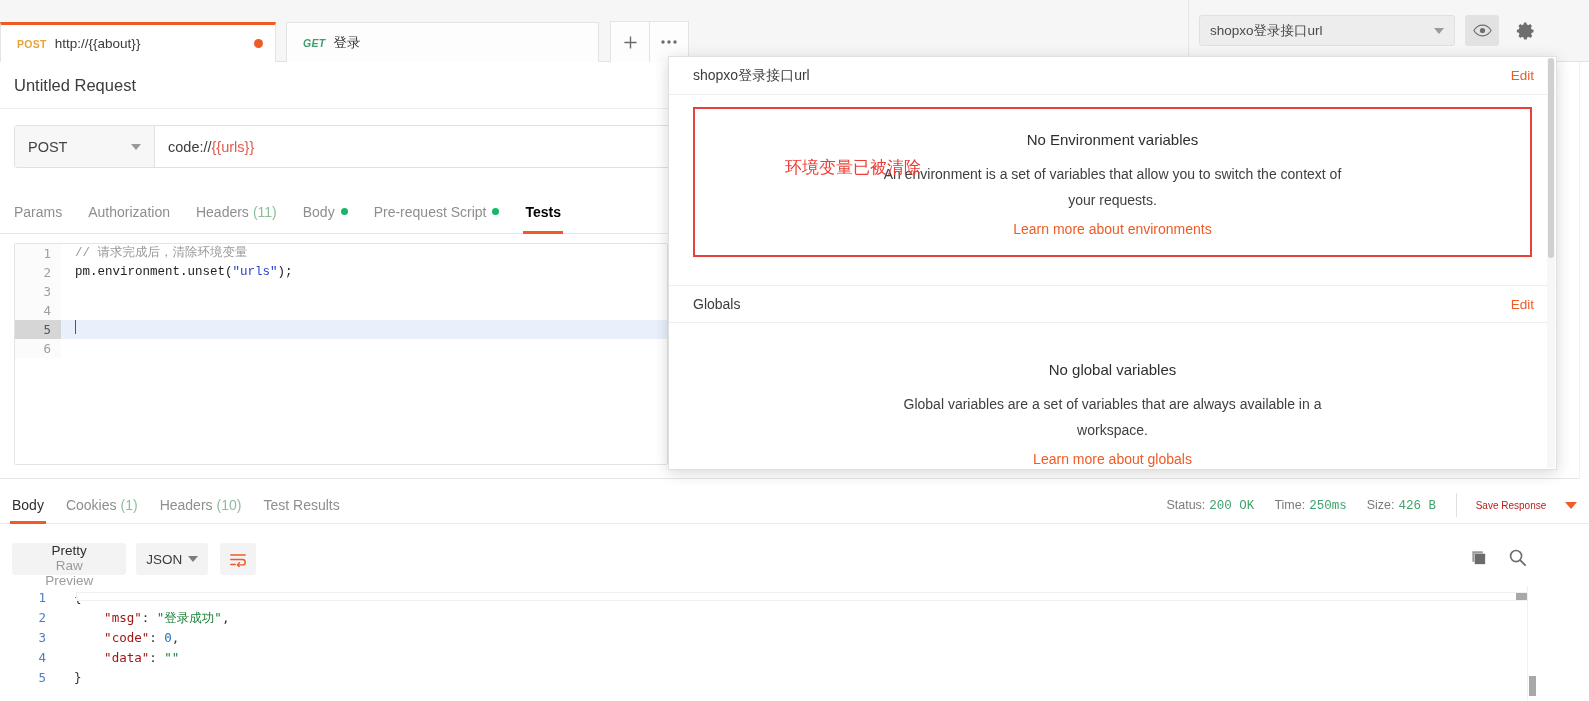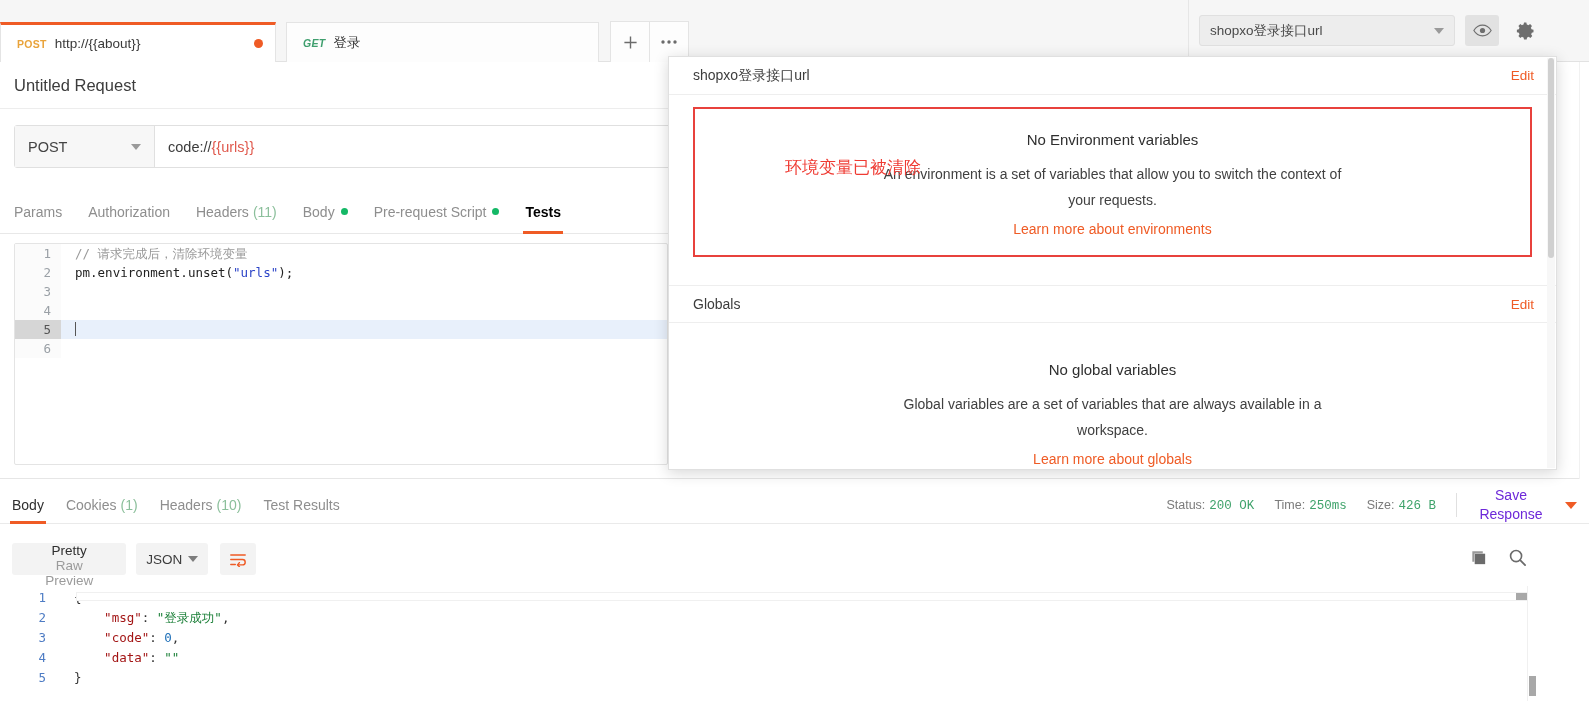--- a/index.html
+++ b/index.html
@@ -254,21 +254,21 @@
     width: 46px;
     flex: 0 0 46px;
     text-align: right;
     padding-right: 10px;
     box-sizing: border-box;
     color: #9aa0a6;
     background: #fbfbfb;
     user-select: none;
   }
   .code-line.hl .gutter { background: #d6d6d6; color: #555; }
-  .code-text { padding-left: 14px; white-space: pre; color: #222; }
+  .code-text { padding-left: 14px; white-space: pre; color: #222; font-family: Liberation Mono, monospace; }
   .cm-comment { color: #999; }
   .cm-string  { color: #2b43c7; }
   .cm-punct   { color: #222; }
   .caret-bar {
     display: inline-block;
     width: 1px;
     height: 14px;
     background: #555;
     vertical-align: -2px;
   }
@@ -321,22 +321,22 @@
     align-items: center;
     font-size: 12.5px;
     color: #7b7b7b;
   }
   .meta-item { margin-right: 20px; white-space: nowrap;}
   .meta-item .v { color: #3fa36b; margin-left: 4px; font-family: Liberation Mono, monospace; }
   .meta-sep {
     width: 1px; height: 24px; background: #e0e0e0; margin-right: 18px;
   }
   .save-resp {
-    color: #6d28d9;
-    font-size: 14px;
+    color: #b91c1c;
+    font-size: 10px;
     text-align: center;
     line-height: 19px;
     width: 72px;
   }
   .save-caret {
     width: 0; height: 0;
     border-left: 6px solid transparent;
     border-right: 6px solid transparent;
     border-top: 7px solid #ef5b25;
     margin-left: 18px;

